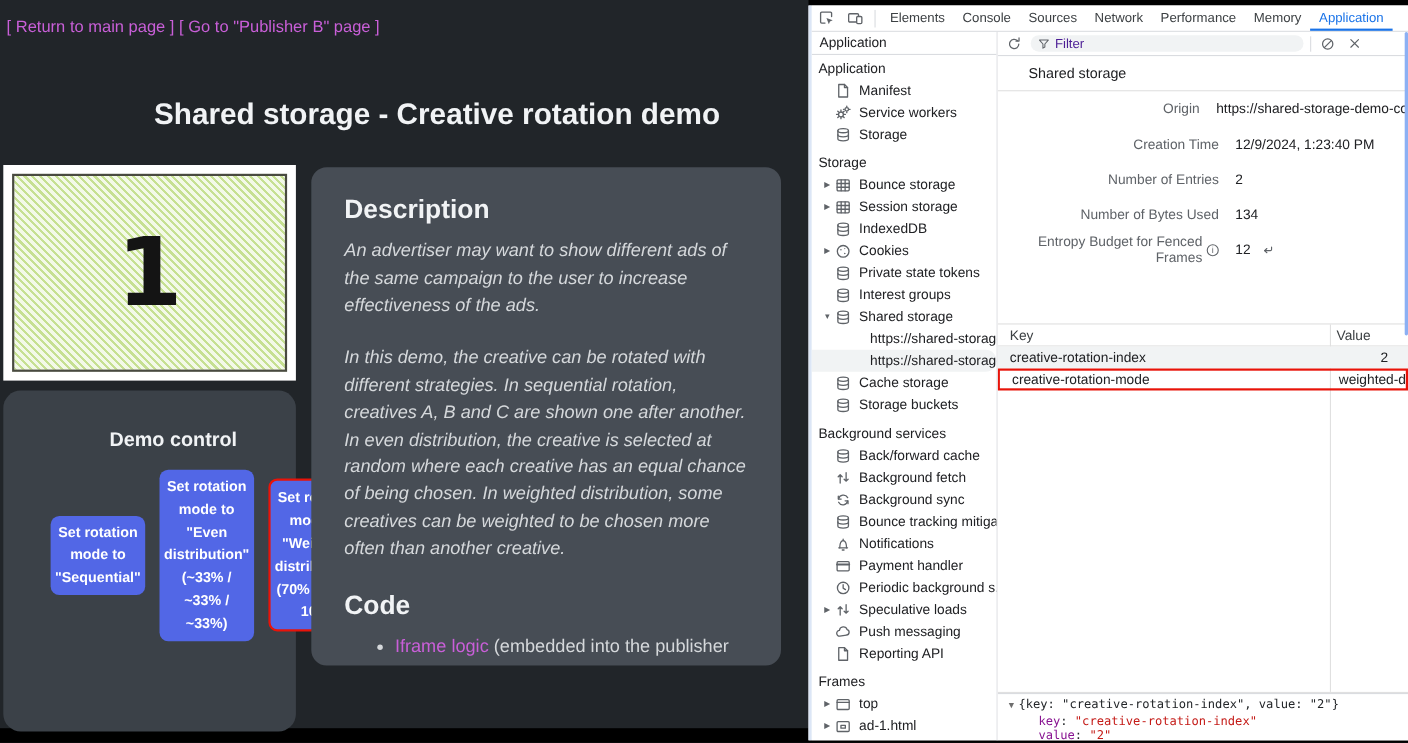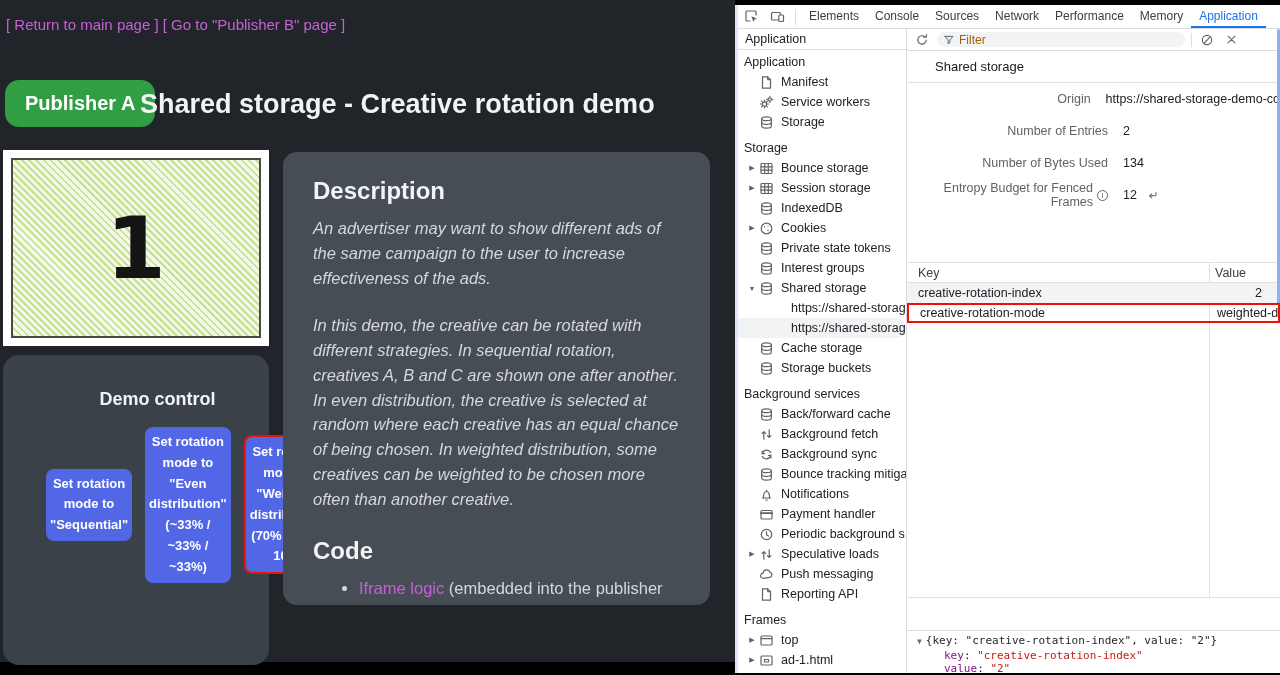--- a/index.html
+++ b/index.html
@@ -43,21 +43,21 @@
   .srow { height:20px; display:flex; align-items:center; cursor:pointer; white-space:nowrap; }
   .srow .arrow { width:12px; margin-left:8px; font-size:7px; color:#5f6368; text-align:center; flex:none; }
   .srow .sicon { width:15px; height:15px; margin-left:1px; flex:none; display:flex; align-items:center; justify-content:center; }
   .srow .slabel { margin-left:7px; color:#202124; overflow:hidden; }
   .srow.child { padding-left:53px; }
   .srow.child .slabel { margin-left:0; }
   .srow.selected { background:#f1f3f4; border-radius:0 12px 12px 0; }
   .svgi { width:15px; height:15px; fill:none; stroke:#5f6368; stroke-width:1.2; stroke-linecap:round; stroke-linejoin:round; }
   .dt-main { flex:1; position:relative; background:#fff; overflow:hidden; }
   .dt-toolbar { height:22px; border-bottom:1px solid #dadce0; display:flex; align-items:center; padding:0 40px 0 6px; gap:6px; }
-  .filter-pill { flex:1; height:15px; background:#f1f3f4; border-radius:8px; display:flex; align-items:center; padding:0 6px; gap:4px; color:#a16207; font-size:12px; cursor:text; }
+  .filter-pill { flex:1; height:15px; background:#f1f3f4; border-radius:8px; display:flex; align-items:center; padding:0 6px; gap:4px; color:#4c1d95; font-size:12px; cursor:text; }
   .tb-sep { width:1px; height:14px; background:#dadce0; }
   .tb-btn { width:18px; height:18px; display:flex; align-items:center; justify-content:center; cursor:pointer; }
   .panel-heading { height:32px; line-height:32px; padding-left:28px; border-bottom:1px solid #e0e0e0; font-size:13px; color:#202124; }
   .mrow { display:flex; height:32px; align-items:center; }
   .mlabel { width:201px; display:flex; justify-content:flex-end; align-items:center; gap:4px; color:#5f6368; text-align:right; }
   .mvalue { margin-left:15px; color:#202124; white-space:nowrap; display:flex; align-items:center; gap:9px; }
   .info-i { width:11px; height:11px; border:1px solid #5f6368; border-radius:50%; display:inline-flex; align-items:center; justify-content:center; font-size:8px; color:#5f6368; flex:none; }
   .dgrid { position:relative; margin-top:51px; height:336px; border-top:1px solid #e0e0e0; border-bottom:1px solid #e0e0e0; }
   .col-div { position:absolute; left:302px; top:0; bottom:0; width:1px; background:#e0e0e0; }
   .drow { display:flex; height:20px; align-items:center; position:relative; }
@@ -77,21 +77,20 @@
   .scrollbar { position:absolute; right:0; top:24px; width:3px; height:276px; background:#8cb0f3; border-radius:2px; }
 </style>
 </head>
 <body>
 
 <div class="page">
   <div class="nav">
     <a>[ Return to main page ]</a>
     <a>[ Go to "Publisher B" page ]</a>
   </div>
-  <div class="badge">Publisher A</div>
   <div class="page-title">Shared storage - Creative rotation demo</div>
 
   <div class="creative">
     <div class="creative-inner">
       <span class="creative-num">1</span>
     </div>
   </div>
 
   <div class="demo">
     <div class="demo-title">Demo control</div>
@@ -449,20 +448,24 @@
       </div>
 
       <div class="panel-heading">Shared storage</div>
 
       <div class="meta">
         <div class="mrow">
           <span class="mlabel">Origin</span>
           <span class="mvalue">https://shared-storage-demo-co</span>
         </div>
         <div class="mrow">
+          <span class="mlabel">Creation Time</span>
+          <span class="mvalue">12/9/2024, 1:23:40 PM</span>
+        </div>
+        <div class="mrow">
           <span class="mlabel">Number of Entries</span>
           <span class="mvalue">2</span>
         </div>
         <div class="mrow">
           <span class="mlabel">Number of Bytes Used</span>
           <span class="mvalue">134</span>
         </div>
         <div class="mrow">
           <span class="mlabel">
             <span>Entropy Budget for Fenced Frames</span>

